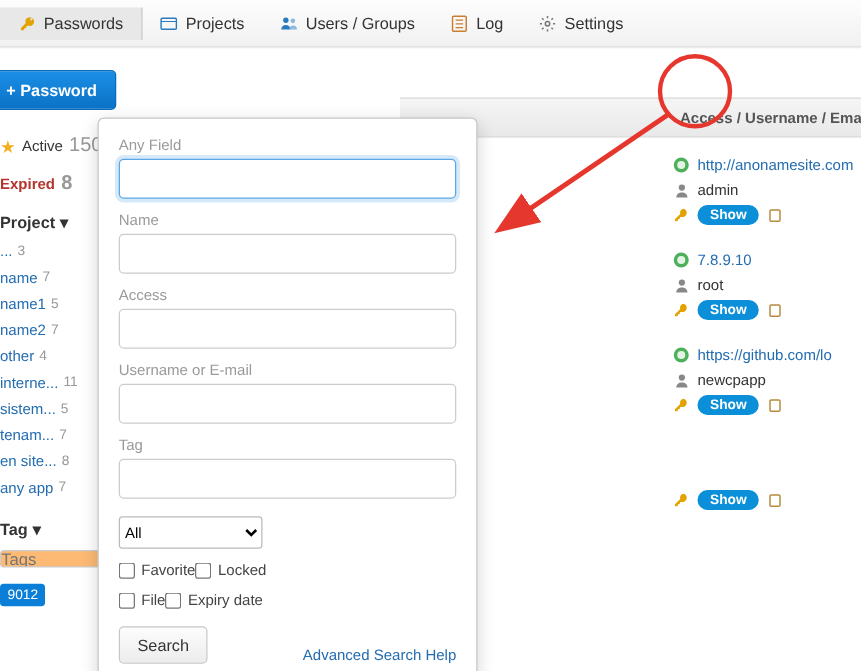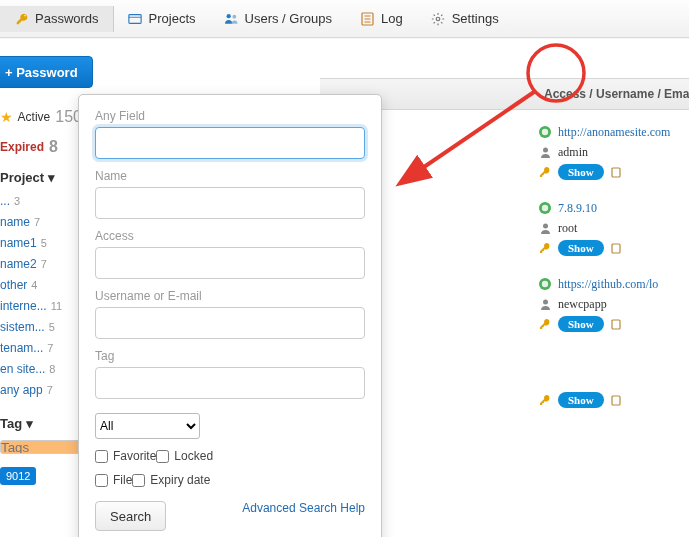--- a/index.html
+++ b/index.html
@@ -32,32 +32,32 @@
 .tag-input { width: 82px; height: 14px; border: 1px solid #ccc; border-radius: 3px; background: #fdba74; margin-top: 4px; }
 .tag-chip { display: inline-block; background: #0b7fd8; color: #fff; font-size: 11px; border-radius: 3px; padding: 3px 6px; margin-top: 12px; }
 .chip-grey { display: inline-block; background: #9a9a9a; color: #fff; font-size: 11px; border-radius: 3px; padding: 2px 6px; margin-right: 3px; }
 
 
 .panel { position: absolute; left: 78px; top: 94px; width: 304px; background: #fff; border: 1px solid #c6c6c6; border-radius: 5px; box-shadow: 0 4px 14px rgba(0,0,0,.16); padding: 14px 16px 14px; z-index: 50; }
 .panel label { display: block; font-size: 12px; color: #9a9a9a; margin-bottom: 4px; margin-top: 10px; }
 .panel label:first-child { margin-top: 0; }
 .panel input[type=text] { width: 100%; height: 32px; border: 1px solid #ccc; border-radius: 4px; padding: 0 8px; font-size: 13px; }
 .panel input.focus { border: 1px solid #5aa7e8; box-shadow: 0 0 0 3px rgba(90,167,232,.25); outline: none; }
-.panel select { width: 105px; height: 26px; border: 1px solid #bbb; border-radius: 3px; background: #fff; font-size: 12px; margin-top: 14px; }
+.panel select { width: 115px; height: 26px; border: 1px solid #bbb; border-radius: 3px; background: #fff; font-size: 12px; margin-top: 14px; }
 .chk-row { display: flex; margin-top: 10px; font-size: 12px; color: #444; align-items: flex-start; }
 .chk-row label { color: #444; margin: 0; display: inline-flex; align-items: center; gap: 5px; }
-.panel-footer { display: flex; justify-content: space-between; align-items: flex-start; margin-top: 14px; }
+.panel-footer { display: flex; justify-content: space-between; align-items: flex-end; margin-top: 14px; }
 .btn-grey { background: linear-gradient(#fdfdfd,#ececec); border: 1px solid #c8c8c8; border-radius: 4px; height: 30px; padding: 0 14px; font-size: 13px; color: #333; cursor: pointer; }
 .link-blue { color: #236cb0; font-size: 12px; cursor: pointer; }
 
 
 .content { flex: 1; position: relative; }
 .col-header { position: absolute; left: 320px; top: 78px; right: -20px; height: 32px; background: linear-gradient(#f5f5f5,#e9e9e9); border-top: 1px solid #d6d6d6; border-bottom: 1px solid #d6d6d6; display: flex; align-items: center; padding-left: 224px; font-weight: bold; color: #555; font-size: 12px; }
 .entries { position: absolute; left: 538px; top: 122px; right: 0; }
-.entry { margin-bottom: 16px; font-family: Liberation Serif, serif; }
+.entry { margin-bottom: 16px; }
 .entry-line { display: flex; align-items: center; gap: 6px; height: 20px; font-size: 12px; white-space: nowrap; overflow: hidden; }
 .entry-line a { color: #236cb0; text-decoration: none; }
 .show-pill { background: #0b8fd8; color: #fff; border-radius: 10px; font-size: 11px; padding: 2px 10px; font-weight: bold; cursor: pointer; }
 .mini-ico { width: 14px; height: 14px; display: inline-flex; align-items: center; justify-content: center; }
 
 
 .anno { position: absolute; left: 0; top: 0; pointer-events: none; z-index: 100; }
 
 .star { color: #f2b01e; font-size: 14px; }
 .caret-down { width: 0; height: 0; border-left: 4px solid transparent; border-right: 4px solid transparent; border-top: 5px solid #333; }

